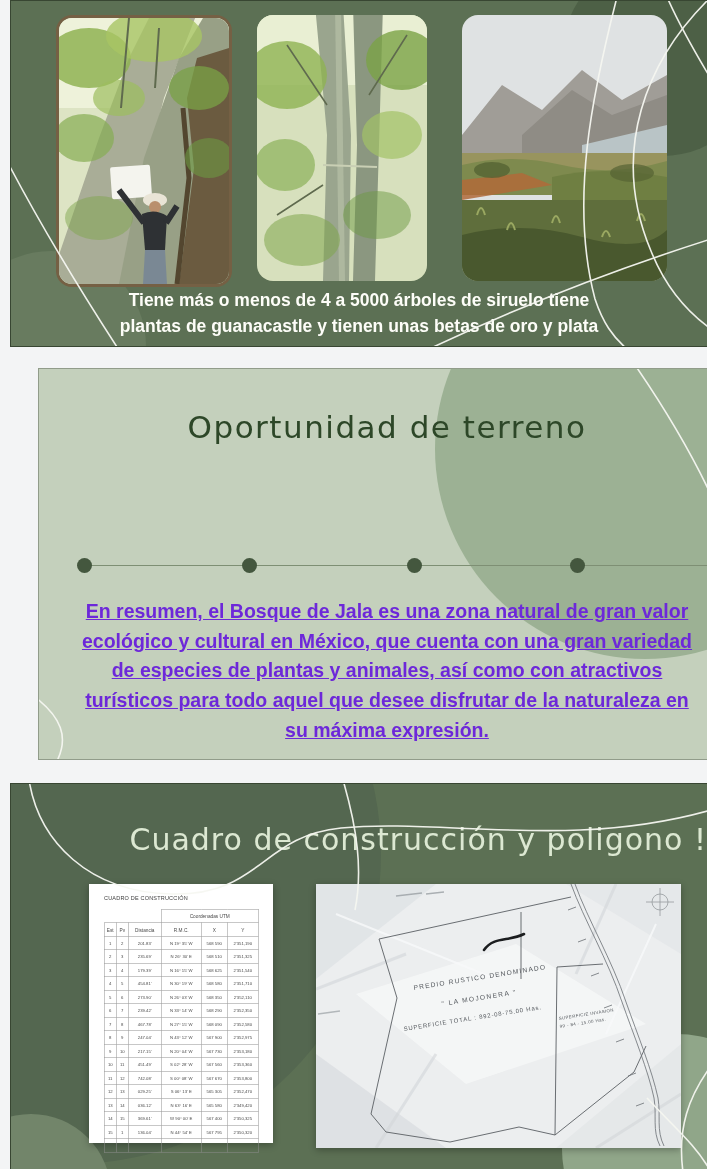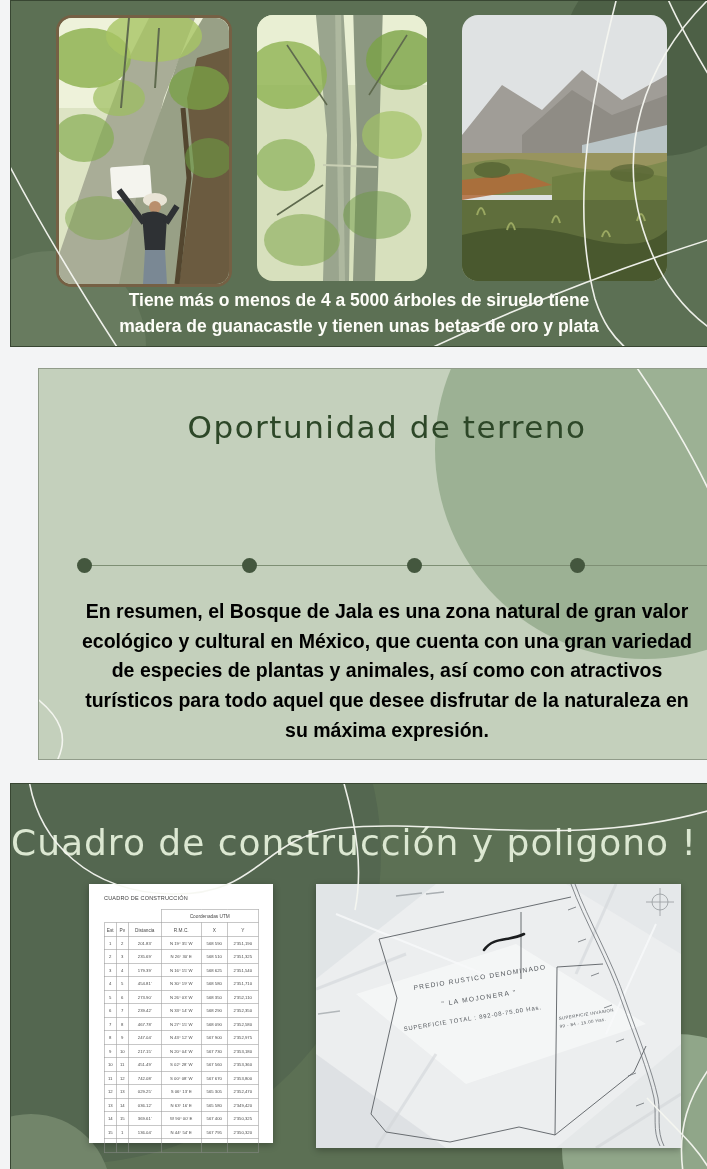--- a/index.html
+++ b/index.html
@@ -22,27 +22,27 @@
     color:#fdfdf8;font-weight:bold;font-size:17.5px;line-height:1.5;}
 
   
   #sec-intro{top:368px;height:390px;}
   .intro-title{position:absolute;left:0;width:100%;top:36px;text-align:center;
     color:#2d4728;font-family:"DejaVu Sans",sans-serif;font-weight:400;
     font-size:31px;line-height:1.45;letter-spacing:1.5px;}
   .timeline-line{position:absolute;left:45px;right:0;top:196px;height:1px;background:#7e8f74;}
   .timeline-dot{position:absolute;top:189px;width:15px;height:15px;border-radius:50%;background:#44573e;}
   .intro-paragraph{position:absolute;left:33px;width:630px;top:228px;text-align:center;
-    color:#000000;font-weight:bold;font-size:19.5px;line-height:1.52;}
+    color:#6d28d9;font-weight:bold;font-size:19.5px;line-height:1.52;text-decoration:underline;}
 
   
   #sec-cuadro{top:783px;height:386px;}
-  .cuadro-title{position:absolute;left:0;width:100%;top:38px;text-align:left;
+  .cuadro-title{position:absolute;left:0;width:100%;top:38px;text-align:right;
     color:#dce8d2;font-family:"DejaVu Sans",sans-serif;font-weight:400;
-    font-size:36px;letter-spacing:1px;}
+    font-size:30px;letter-spacing:1px;}
   .paper{position:absolute;left:78px;top:100px;width:184px;height:259px;background:#ffffff;
     box-shadow:0 2px 7px rgba(0,0,0,.3);}
   .paper-inner{width:368px;height:518px;transform:scale(.5);transform-origin:0 0;}
   .paper-title{position:absolute;left:30px;top:22px;font-size:11px;color:#3c3c3c;letter-spacing:.4px;}
   .ctable{position:absolute;left:30px;top:50px;border-collapse:collapse;table-layout:fixed;}
   .ctable td,.ctable th{border:1px solid #8f8f8f;font-weight:normal;color:#4a4a4a;
     font-size:8.5px;text-align:center;padding:0;height:26px;overflow:hidden;white-space:nowrap;}
   .ctable th{font-size:9.5px;}
   .map{position:absolute;left:305px;top:100px;width:365px;height:264px;box-shadow:0 2px 7px rgba(0,0,0,.3);}
   .map svg{display:block;}
@@ -112,21 +112,21 @@
         <rect x="0" y="185" width="205" height="81" fill="#5f6e3c"></rect>
         <path d="M0 220 Q60 205 120 222 T205 215 L205 266 L0 266 Z" fill="#49582e"></path>
         <path d="M15 200 q4 -14 8 0 M45 215 q4 -14 8 0 M90 208 q4 -14 8 0 M140 222 q4 -12 8 0 M175 206 q4 -14 8 0" stroke="#9aa861" stroke-width="2" fill="none"></path>
         <ellipse cx="30" cy="155" rx="18" ry="8" fill="#556333" opacity=".8"></ellipse>
         <ellipse cx="170" cy="158" rx="22" ry="9" fill="#556333" opacity=".7"></ellipse>
       </svg>
     </div>
 
     <div class="caption">
       <div>Tiene más o menos de 4 a 5000 árboles de siruelo  tiene</div>
-      <div>madera de guanacastle y tienen unas betas de oro y plata</div>
+      <div>plantas de guanacastle y tienen unas betas de oro y plata</div>
     </div>
 
     <svg class="deco" width="696" height="345">
       <g fill="none" stroke="#f6f7f1" stroke-width="1.6" opacity=".95">
         <path d="M-4 160 C 30 225, 62 278, 106 346"></path>
         <path d="M606 -4 C 582 90, 558 200, 584 298 C 592 322, 602 336, 616 348"></path>
         <path d="M700 -4 C 636 58, 598 150, 640 250 C 658 295, 686 318, 700 328"></path>
         <path d="M418 348 C 520 300, 618 264, 700 238"></path>
         <path d="M656 -4 C 670 28, 688 58, 700 78"></path>
       </g>

